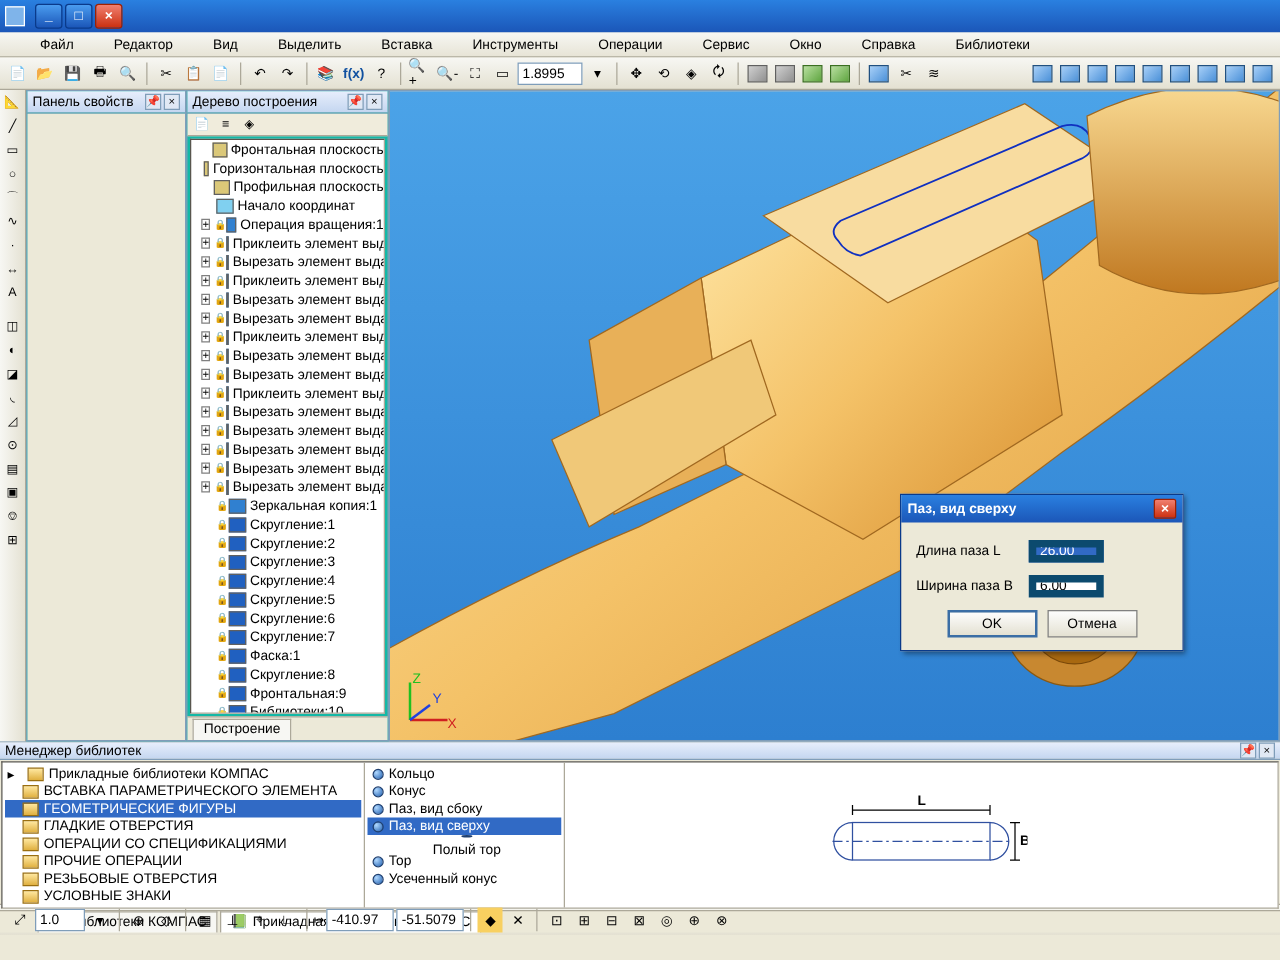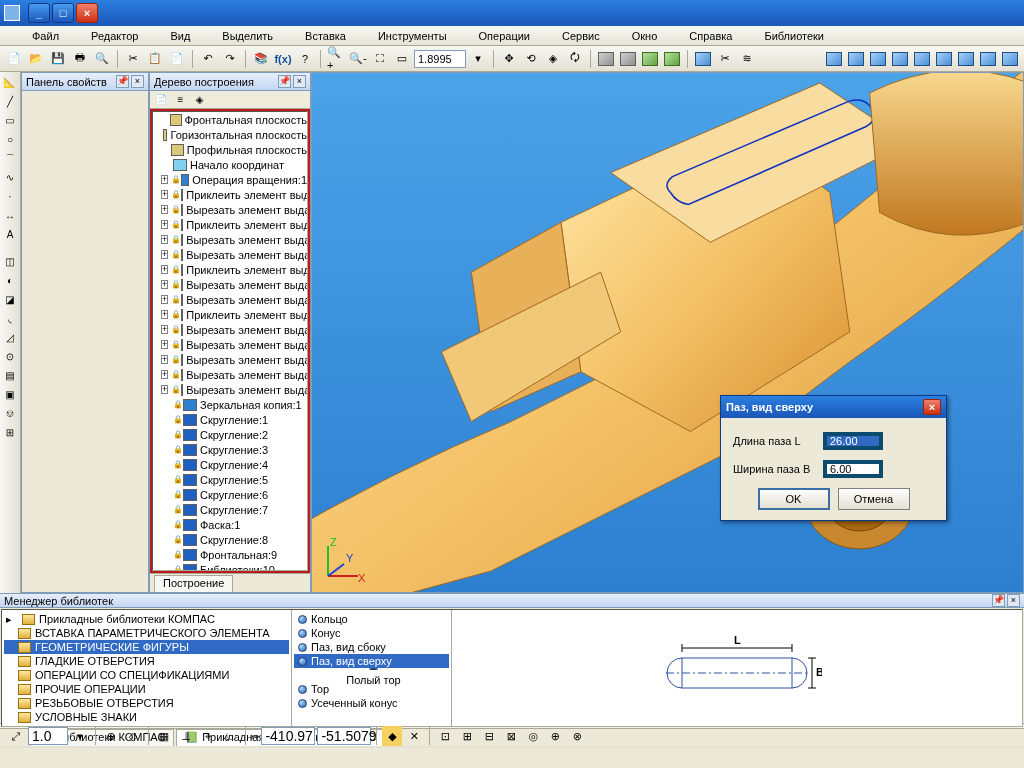--- a/index.html
+++ b/index.html
@@ -14,57 +14,57 @@
   .toolbar { height: 26px; background: linear-gradient(#f7f7f3,#e4e1d2); display: flex; align-items: center; padding: 0 4px; border-bottom: 1px solid #aca899; gap: 2px; }
   .tbtn { width: 20px; height: 20px; border: 1px solid transparent; display: inline-flex; align-items: center; justify-content: center; font-size: 11px; cursor: pointer; }
   .sep { width: 1px; height: 18px; background: #aca899; margin: 0 3px; }
   .zoominput { width: 52px; height: 18px; border: 1px solid #7f9db9; background: #fff; padding: 0 3px; }
   .cube { width: 16px; height: 14px; background: linear-gradient(135deg,#b9e0a0,#5fa540); border: 1px solid #3a7020; }
   .cube.blue { background: linear-gradient(135deg,#a8d0f8,#4a90d8); border-color: #205080; }
   .cube.gray { background: linear-gradient(135deg,#d0d0d0,#909090); border-color: #606060; }
   .mainrow { display: flex; height: 521px; }
   .vtoolbar { width: 21px; background: linear-gradient(90deg,#f7f7f3,#e4e1d2); border-right: 1px solid #aca899; display: flex; flex-direction: column; align-items: center; padding: 2px 0; gap: 2px; }
   .vbtn { width: 17px; height: 17px; border: 1px solid transparent; font-size: 10px; text-align: center; line-height: 15px; cursor: pointer; }
-  .panel { border: 1px solid #7f9db9; background: #b91c1c; display: flex; flex-direction: column; }
+  .panel { border: 1px solid #7f9db9; background: #14b8a6; display: flex; flex-direction: column; }
   .panel-hdr { height: 18px; background: linear-gradient(#e7eefc,#c4d6f0); border-bottom: 1px solid #7f9db9; display: flex; align-items: center; padding: 0 4px; font-size: 10px; }
   .panel-hdr .sp { flex: 1; }
   .panel-hdr .xbtn { width: 13px; height: 13px; border: 1px solid #7f9db9; background: #e0e8f4; text-align: center; line-height: 11px; font-size: 9px; margin-left: 2px; cursor: pointer; }
   .tree { flex: 1; background: #fff; border: 1px inset #aca899; margin: 2px; overflow: hidden; font-size: 10px; }
   .tree-row { height: 15px; display: flex; align-items: center; padding-left: 8px; white-space: nowrap; cursor: pointer; }
   .tree-row .exp { width: 9px; height: 9px; border: 1px solid #808080; background: #fff; text-align: center; line-height: 7px; font-size: 9px; margin-right: 3px; }
   .tree-row .ticon { width: 14px; height: 12px; margin-right: 3px; border: 1px solid #606060; display: inline-block; }
   .tree-row .lock { width: 8px; height: 10px; margin-right: 2px; font-size: 8px; color: #000; }
   .viewport { flex: 1; position: relative; background: linear-gradient(#4ba3e8,#2d7fd0); overflow: hidden; border: 1px solid #7f9db9; }
   .solid-svg { position: absolute; inset: 0; }
   .triad { position: absolute; left: 6px; bottom: 6px; width: 48px; height: 48px; }
   .dialog { position: absolute; left: 408px; top: 322px; width: 227px; background: #ece9d8; border: 1px solid #0a3a8a; box-shadow: 2px 2px 4px rgba(0,0,0,.4); z-index: 50; }
   .dialog .dtitle { height: 22px; background: linear-gradient(#2a80e0,#1b56b8); color: #fff; display: flex; align-items: center; padding: 0 5px; font-weight: bold; font-size: 11px; }
   .dialog .dtitle .sp { flex: 1; }
   .dialog .dx { width: 18px; height: 16px; background: linear-gradient(#f08070,#cc3010); border: 1px solid #a02000; border-radius: 2px; text-align: center; line-height: 14px; cursor: pointer; }
   .dialog .dbody { padding: 14px 12px 10px; }
   .drow { display: flex; align-items: center; margin-bottom: 10px; }
   .drow label { width: 90px; }
-  .drow input { width: 60px; height: 18px; border: 4px solid #0c4a6e; padding: 0 3px; }
+  .drow input { width: 60px; height: 18px; border: 6px solid #0c4a6e; padding: 0 3px; }
   .drow input.sel { background: #316ac5; color: #fff; }
   .dbtns { display: flex; justify-content: center; gap: 8px; margin-top: 4px; }
   .dbtn { width: 72px; height: 22px; border: 1px solid #808080; background: linear-gradient(#fdfdfd,#e4e1d2); cursor: pointer; }
   .dbtn.default { border: 2px solid #3b6ea5; }
   .tabstrip { height: 19px; background: #ece9d8; border-top: 1px solid #aca899; display: flex; align-items: flex-end; padding-left: 4px; font-size: 10px; }
   .tab { height: 17px; padding: 1px 8px; background: #f7f7f3; border: 1px solid #aca899; border-bottom: none; margin-right: 2px; cursor: pointer; }
   .libmgr { height: 130px; border-top: 1px solid #7f9db9; display: flex; flex-direction: column; }
   .libmgr .panel-hdr { background: linear-gradient(#e7eefc,#c4d6f0); }
   .libbody { flex: 1; display: flex; background: #fff; border: 1px inset #aca899; margin: 1px; }
   .libcol { border-right: 1px solid #aca899; padding: 2px; overflow: hidden; }
   .librow { height: 14px; display: flex; align-items: center; padding-left: 14px; gap: 4px; cursor: pointer; font-size: 10px; }
   .librow.sel { background: #316ac5; color: #fff; }
   .folder { width: 13px; height: 11px; background: linear-gradient(#ffe8a0,#e0b040); border: 1px solid #9a6f10; }
   .orb { width: 9px; height: 9px; border-radius: 50%; background: radial-gradient(circle at 30% 30%,#b0d8ff,#2060b0); border: 1px solid #204070; }
   .preview { flex: 1; display: flex; align-items: center; justify-content: center; }
   .statusbar { height: 25px; background: linear-gradient(#f7f7f3,#e4e1d2); border-top: 1px solid #aca899; display: flex; align-items: center; padding: 0 6px; gap: 2px; }
-  .coordbox { width: 54px; height: 18px; border: 1px solid #7f9db9; background: #fff; padding: 0 3px; font-size: 14px; line-height: 16px; }
+  .coordbox { width: 54px; height: 18px; border: 1px solid #7f9db9; background: #fff; padding: 0 3px; font-size: 11px; line-height: 16px; }
 </style>
 </head>
 <body>
 
 <div class="titlebar">
   <div class="appicon"></div>
   <div class="winbtn">_</div>
   <div class="winbtn">□</div>
   <div class="winbtn close">×</div>
 </div>

